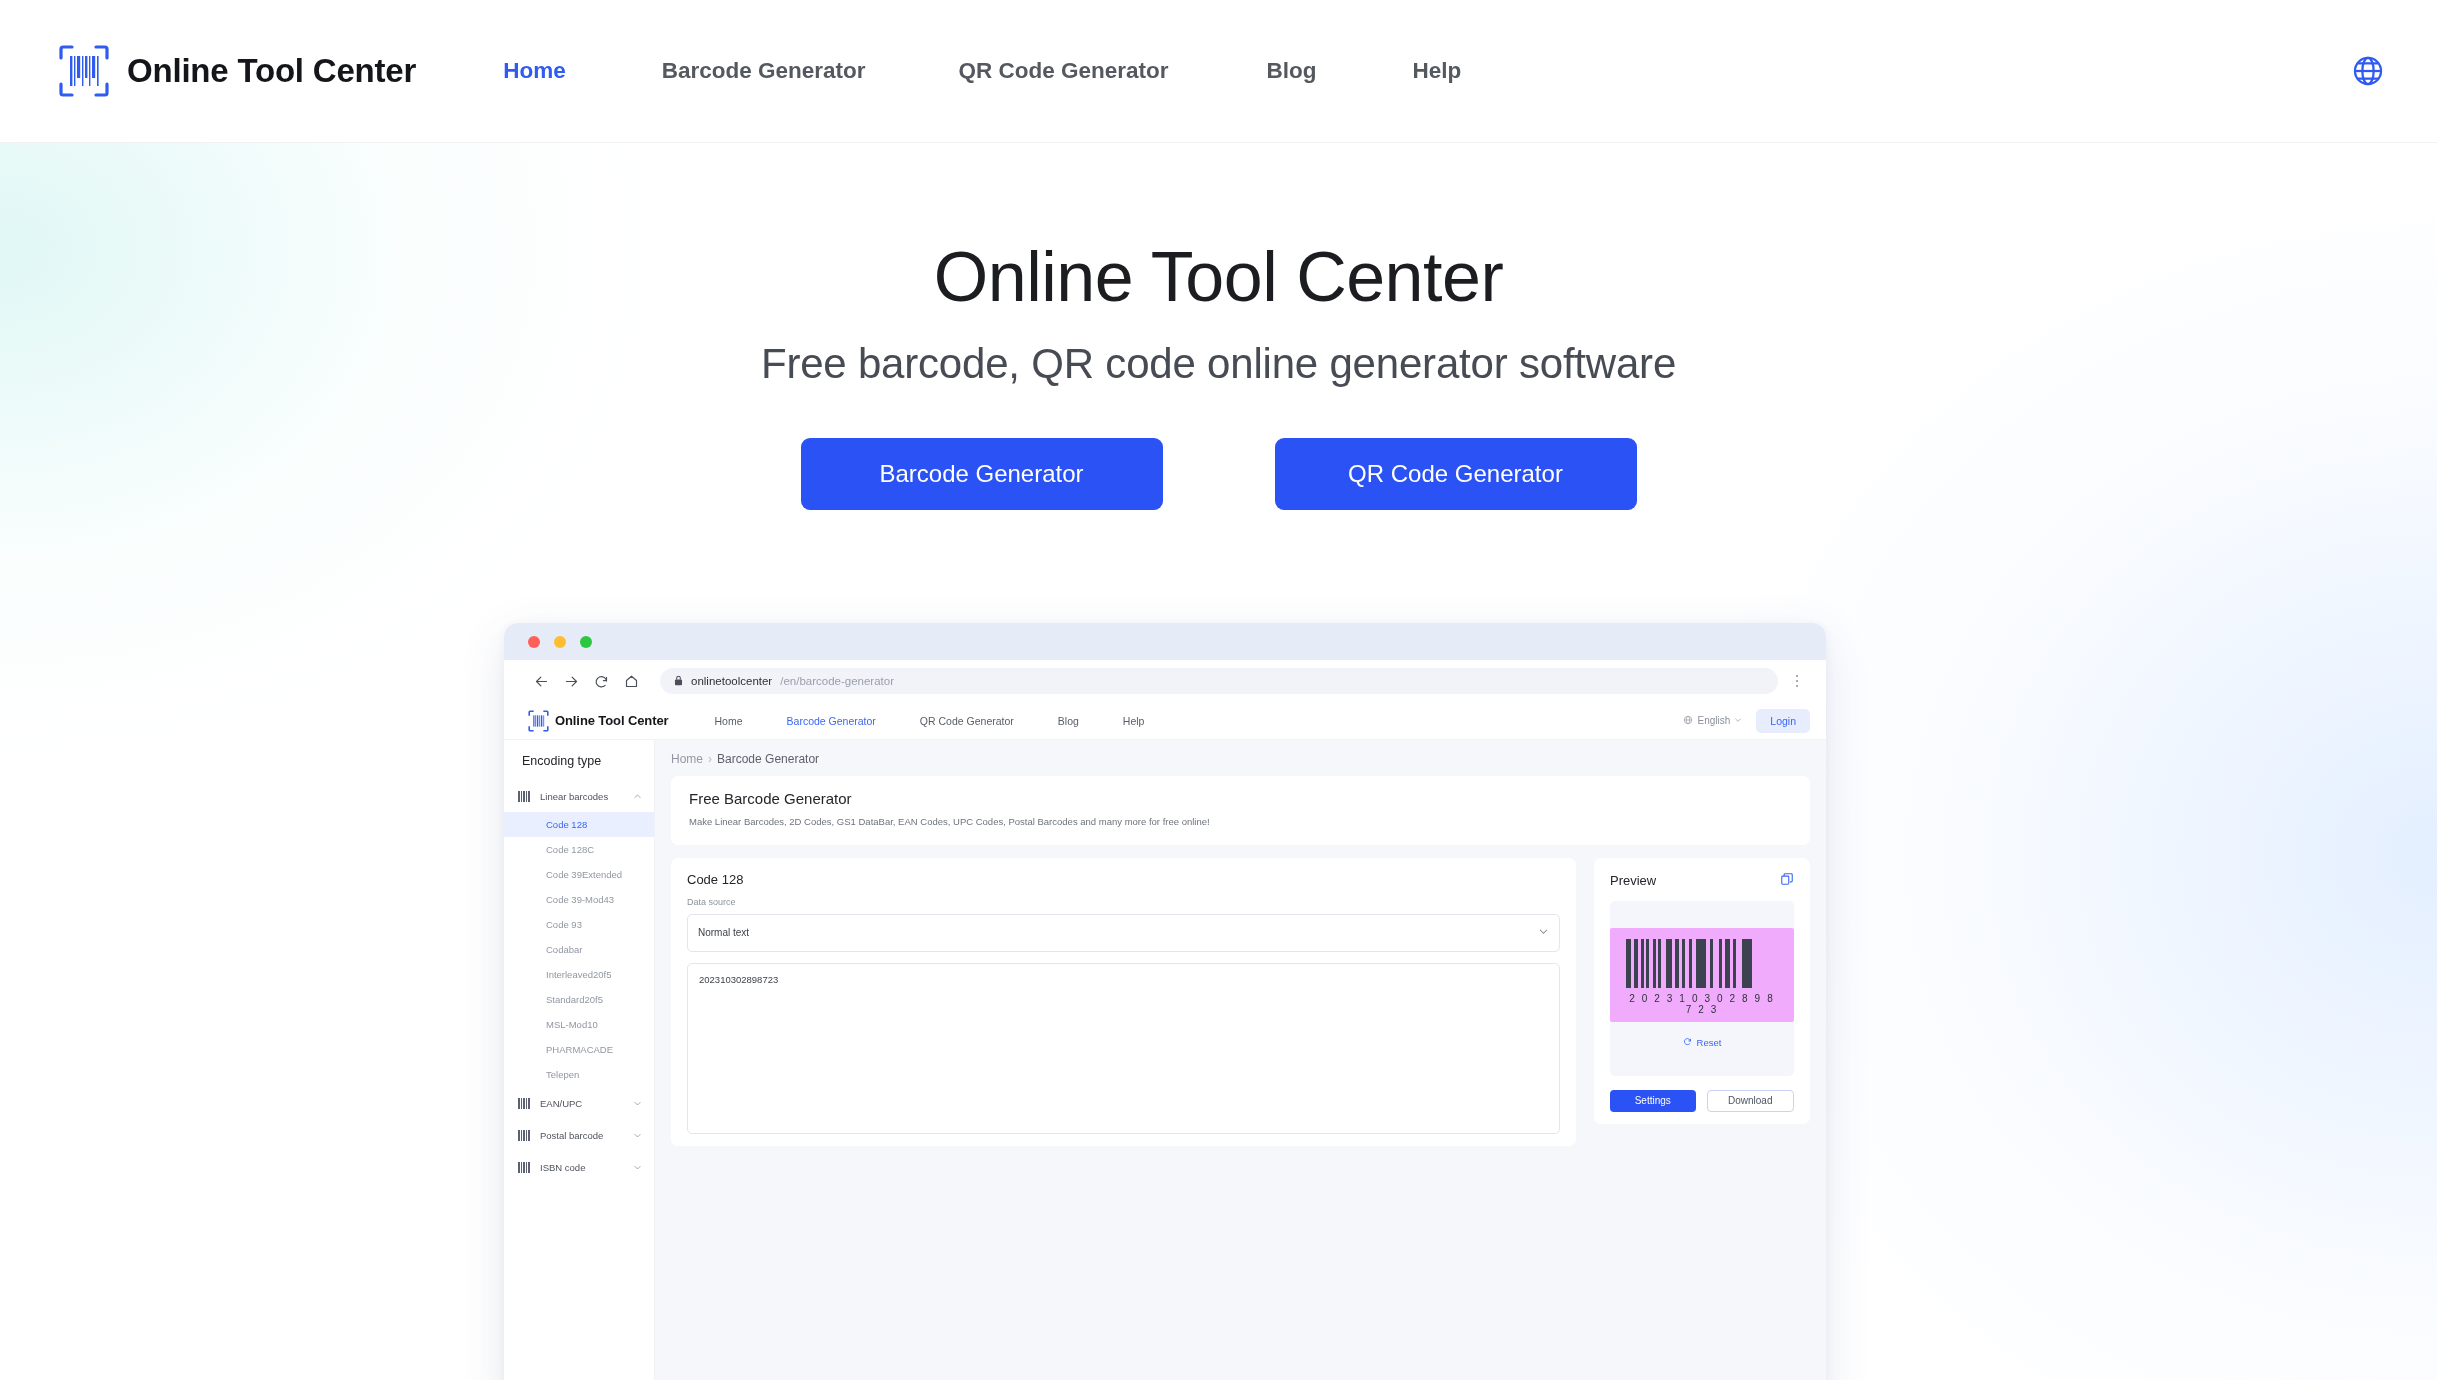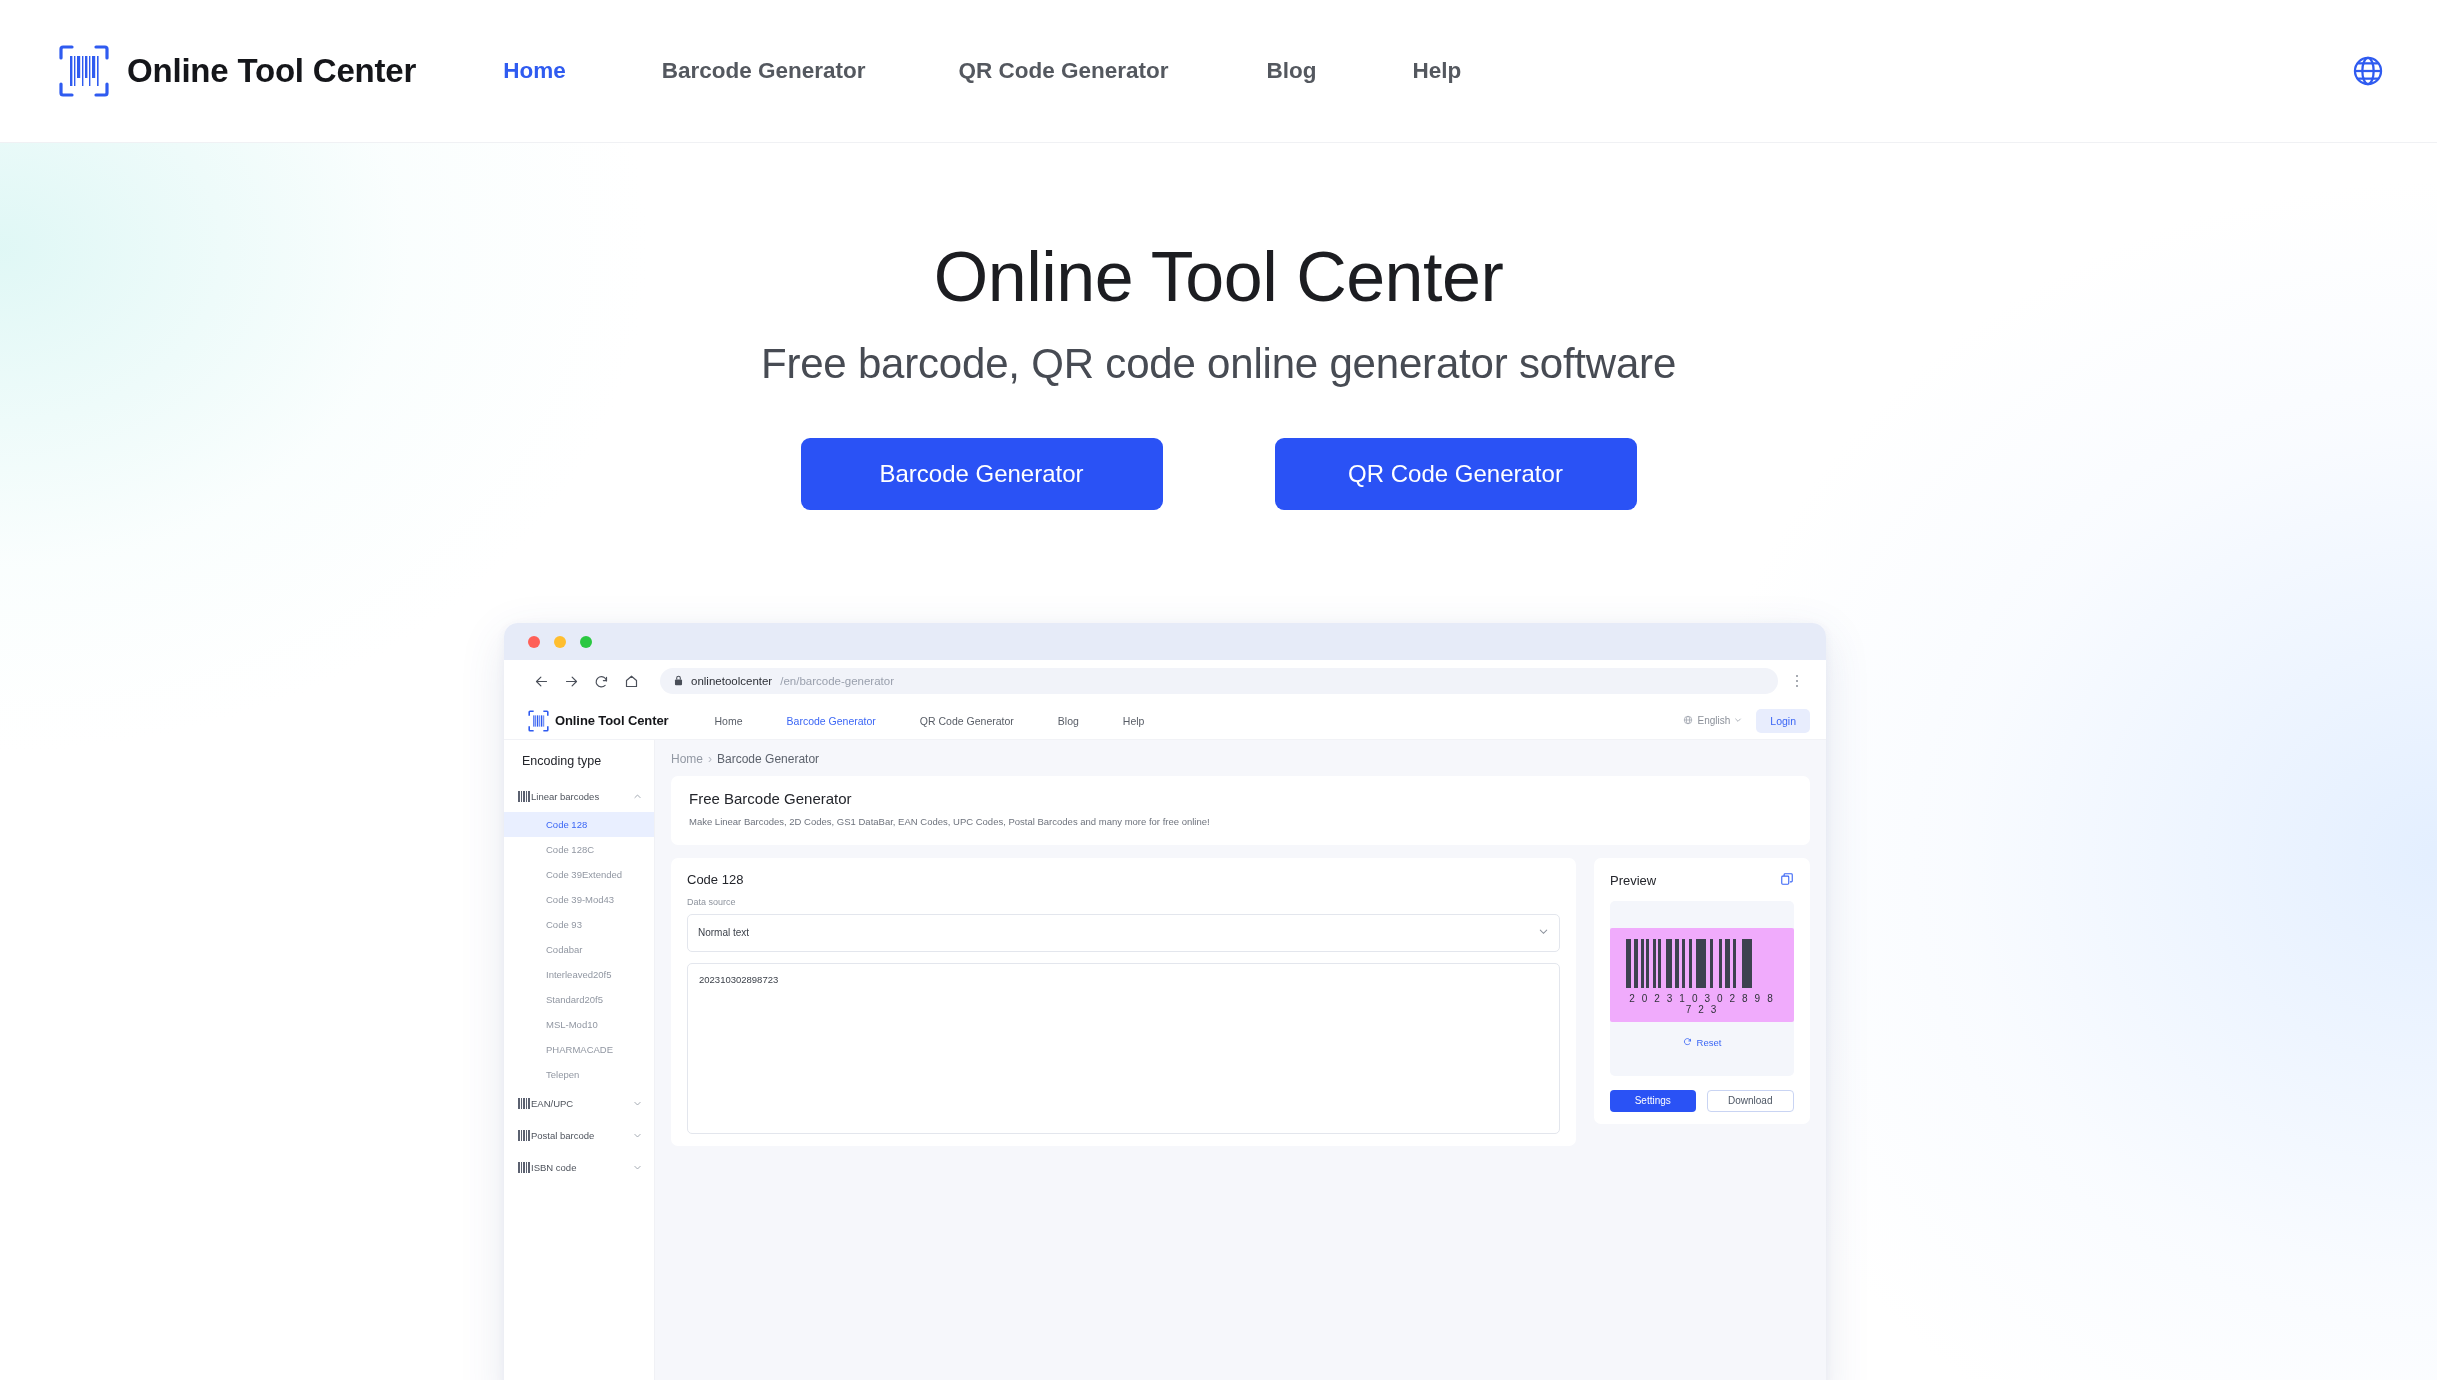--- a/index.html
+++ b/index.html
@@ -137,21 +137,21 @@
 
   .site-body { display: flex; background: #f6f7fb; height: 663px; }
 
   
   .mside {
     width: 151px; background: #ffffff; flex: 0 0 151px;
     padding: 14px 0 0 0; border-right: 1px solid #f0f1f5;
   }
   .mside-title { font-size: 12.5px; color: #23252b; padding: 0 0 12px 18px; font-weight: 400; }
   .mgroup {
-    display: flex; align-items: center; 
+    display: flex; align-items: center; gap: 9px;
     padding: 7px 12px 7px 14px; cursor: pointer;
   }
   .mgroup-label { font-size: 9.5px; color: #4e535c; flex: 1; white-space: nowrap; }
   .mitem {
     font-size: 9.5px; color: #9197a2;
     padding: 7px 0 7px 42px; cursor: pointer; white-space: nowrap;
   }
   .mitem.sel { background: #e9efff; color: #3b66f5; }
   .bar-ico { display: flex; align-items: flex-end; gap: 1px; height: 11px; width: 13px; flex: 0 0 13px; }
   .bar-ico span { display: block; background: #5b6170; width: 1.5px; height: 11px; }

